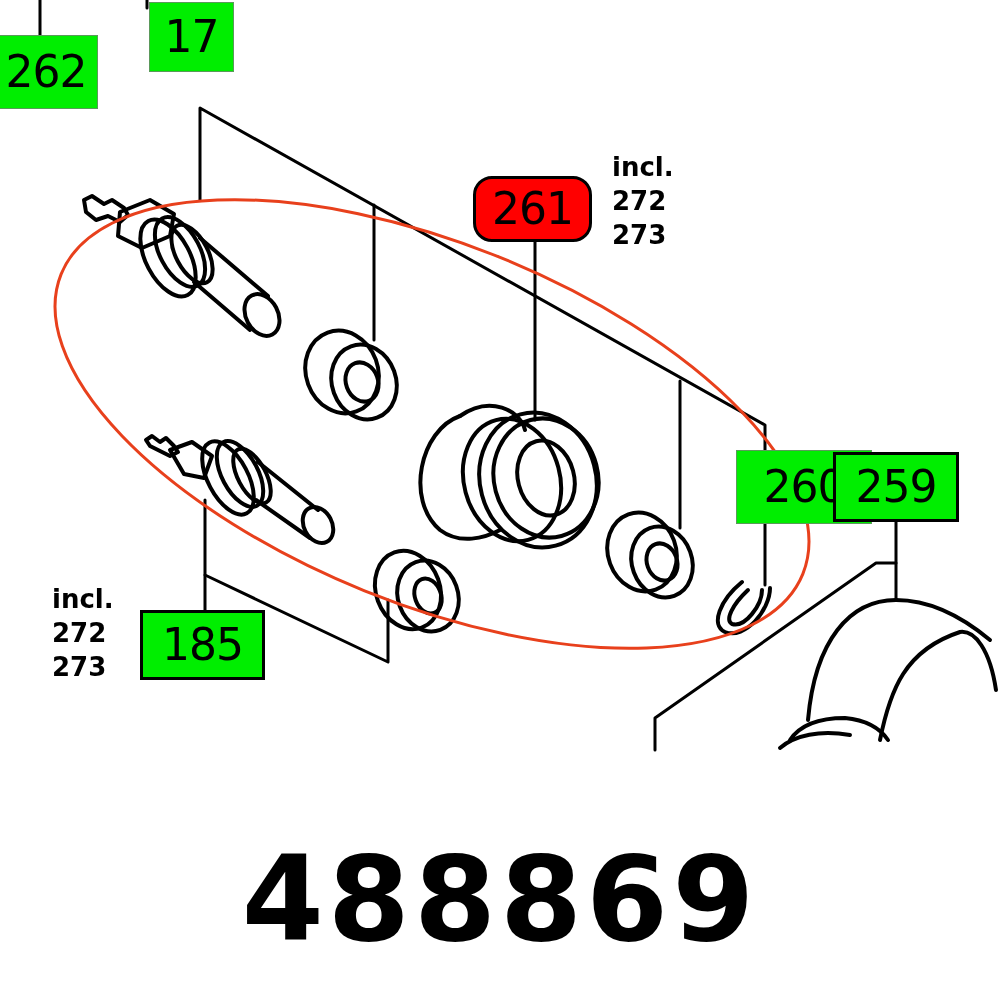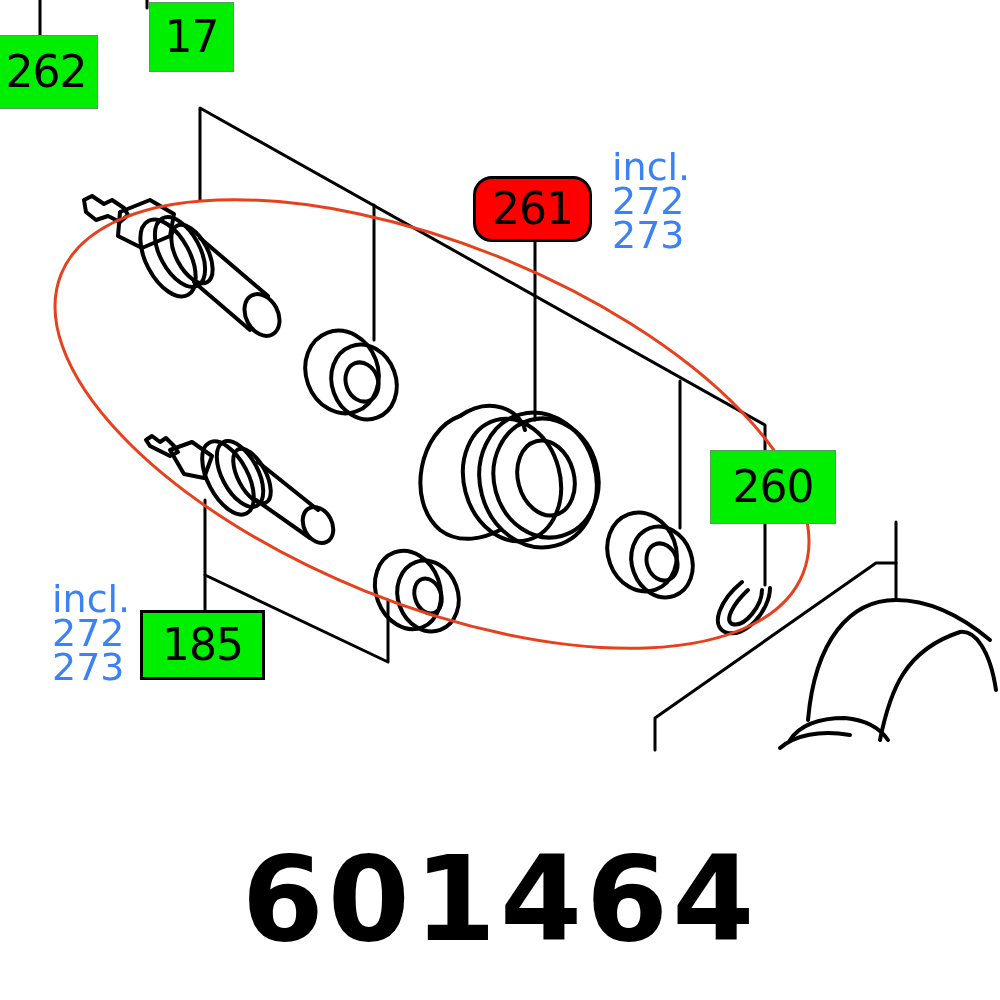--- a/index.html
+++ b/index.html
@@ -3,21 +3,21 @@
 <meta charset="utf-8">
 <style>
   html, body { margin:0; padding:0; background:#ffffff; }
   #canvas { position:relative; width:1000px; height:1000px; overflow:hidden; background:#ffffff; font-family:"DejaVu Sans", sans-serif; }
   svg#drawing { position:absolute; left:0; top:0; }
   .callout { position:absolute; box-sizing:border-box; display:flex; align-items:center; justify-content:center; font-family:"DejaVu Sans", sans-serif; font-size:44px; color:#000; line-height:1; letter-spacing:-1px; }
   .callout.green { background:#00ee00; }
   .callout.red { background:#ff0000; }
   .callout.bordered { border:3px solid #000; }
   .callout.thin { border:1px solid #5a9a5a; }
-  .note { position:absolute; font-family:"DejaVu Sans", sans-serif; font-size:38px; line-height:34px; color:#3b82f6; }
+  .note { position:absolute; font-family:"DejaVu Sans", sans-serif; font-size:26px; line-height:34px; color:#000000;font-weight:bold; }
   .note div { white-space:nowrap; }
   #part-number { position:absolute; left:0; width:1000px; top:830px; text-align:center; font-family:"DejaVu Sans", sans-serif; font-weight:bold; font-size:118px; letter-spacing:4px; color:#000; }
 </style>
 </head>
 <body>
 
 <div id="canvas">
 
   <svg id="drawing" width="1000" height="1000" viewBox="0 0 1000 1000" fill="none" stroke="#000" stroke-linecap="round" stroke-linejoin="round">
 
@@ -100,28 +100,29 @@
     </g>
 
     <ellipse cx="432" cy="424" rx="400" ry="180" transform="rotate(22 432 424)" stroke="#e8401c" stroke-width="3"></ellipse>
 
     <rect x="0" y="752" width="1000" height="248" fill="#ffffff" stroke="none"></rect>
   </svg>
 
   <div class="callout green thin" style="left:-6px; top:35px; width:104px; height:74px;">262</div>
   <div class="callout green thin" style="left:105px; top:2px; width:85px; height:70px;margin-left:44px;">17</div>
   <div class="callout red bordered" style="left:473px; top:176px; width:119px; height:66px;border-radius:19px;">261</div>
-  <div class="callout green thin" style="left:710px; top:450px; width:126px; height:74px;text-align:center;">260</div>
+  <div class="callout green thin" style="left:736px; top:450px; width:136px; height:74px;text-align:center;">260</div>
+  <div class="callout green bordered" style="left:833px; top:452px; width:126px; height:70px;">259</div>
   <div class="callout green bordered" style="left:140px; top:610px; width:125px; height:70px;">185</div>
 
   <div class="note" style="left:612px; top:150px;">
     <div>incl.</div>
     <div>272</div>
     <div>273</div>
   </div>
   <div class="note" style="left:52px; top:582px;">
     <div>incl.</div>
     <div>272</div>
     <div>273</div>
   </div>
 
-  <div id="part-number">601464</div>
+  <div id="part-number">488869</div>
 </div>
 
 </body></html>

